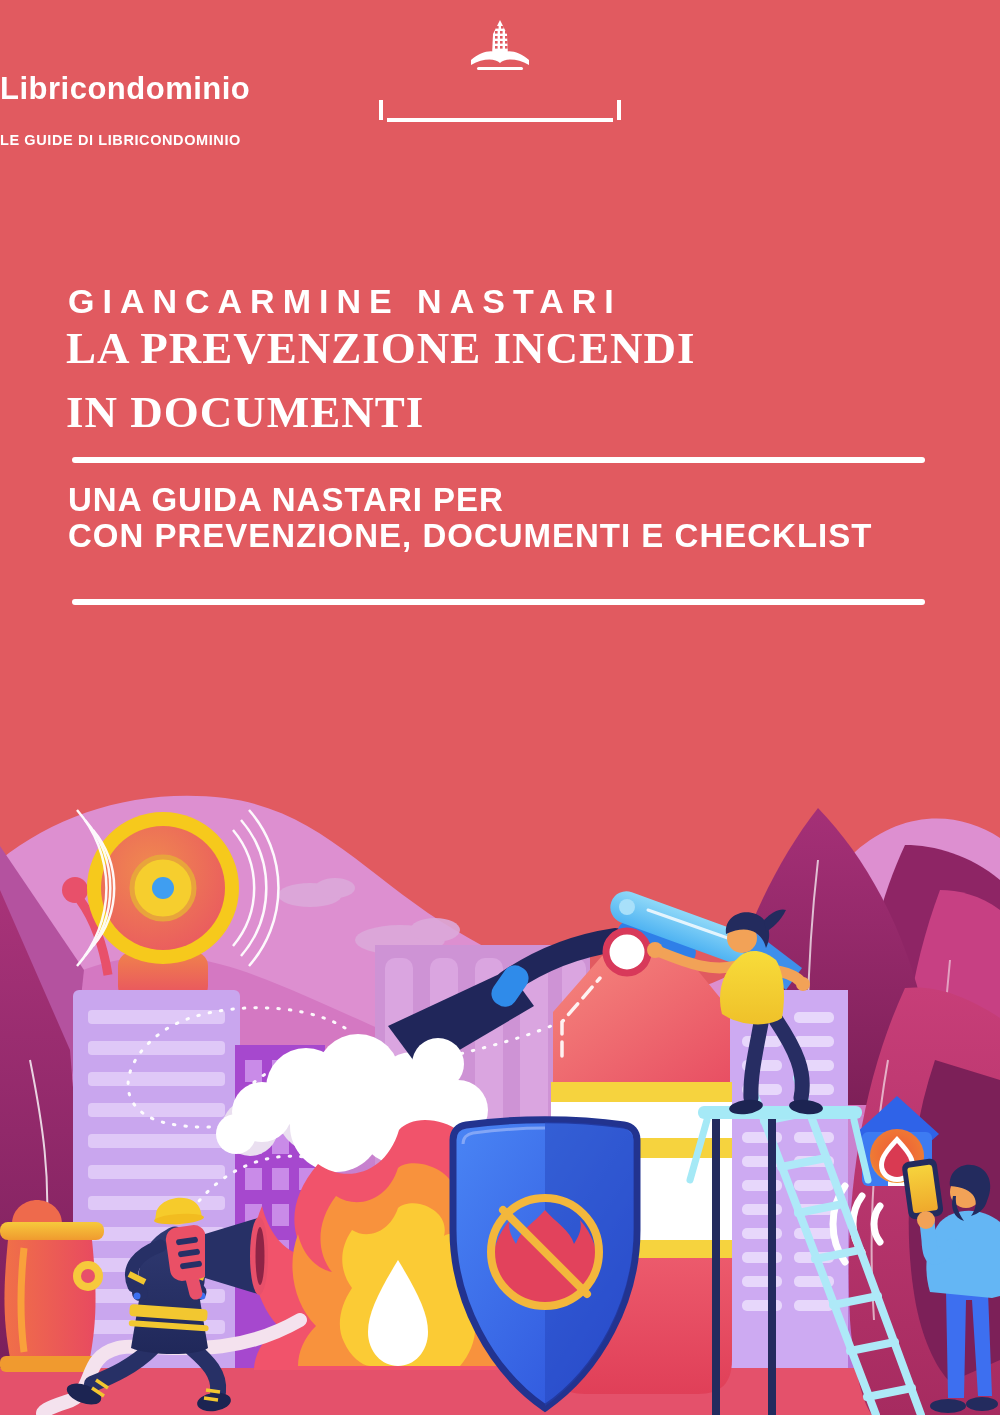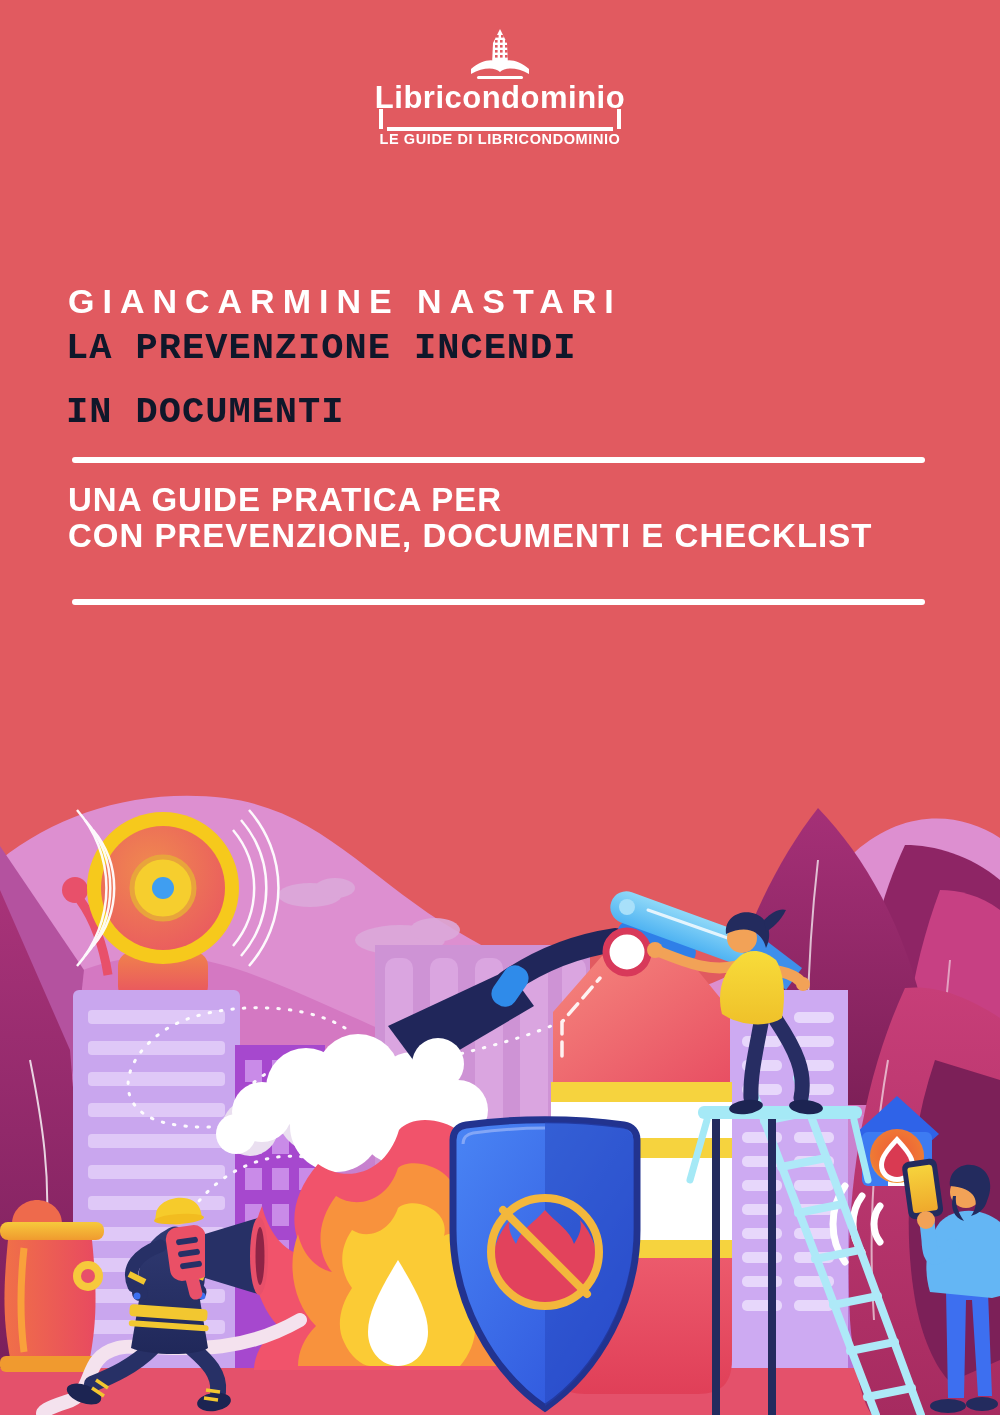--- a/index.html
+++ b/index.html
@@ -1,32 +1,32 @@
 <!DOCTYPE html>
 <html><head>
 <meta charset="utf-8">
 <style>
   html,body{margin:0;padding:0;}
   .page{position:relative;width:1000px;height:1415px;overflow:hidden;
         background:#E15A60;font-family:"Liberation Sans",sans-serif;}
   
-  .logo{position:absolute;top:27px;left:0;width:1000px;text-align:center;color:#fff;}
+  .logo{position:absolute;top:18px;left:0;width:1000px;color:#fff;}
   .logo-icon{display:block;margin:0 auto;}
   .logo-wordmark{font-size:31px;font-weight:bold;letter-spacing:.5px;line-height:30px;color:#fff;}
   .logo-bracket{position:relative;width:226px;height:14px;margin:0 auto;
                 border-bottom:4px solid #fff;}
   .logo-bracket::before,.logo-bracket::after{content:"";position:absolute;bottom:-2px;width:4px;height:20px;background:#fff;}
   .logo-bracket::before{left:-8px;}
   .logo-bracket::after{right:-8px;}
-  .logo-tagline{margin-top:0;font-size:14.5px;font-weight:bold;letter-spacing:.6px;color:#fff;}
+  .logo-tagline{margin-top:10px;font-size:14.5px;font-weight:bold;letter-spacing:.6px;color:#fff;}
   
   .author{position:absolute;left:68px;top:282px;color:#fff;font-size:34px;font-weight:bold;letter-spacing:8px;}
-  .title{position:absolute;left:66px;top:316px;color:#0f172a;
-         font-family:Liberation Mono, monospace;
-         font-weight:bold;font-size:37px;line-height:64px;letter-spacing:1px;white-space:nowrap;}
+  .title{position:absolute;left:66px;top:316px;color:#ffffff;
+         font-family:Liberation Serif, serif;
+         font-weight:bold;font-size:45px;line-height:64px;letter-spacing:1px;white-space:nowrap;}
   .rule{position:absolute;left:72px;width:853px;height:6px;background:#fff;border-radius:3px;}
   .rule-top{top:457px;}
   .rule-bottom{top:599px;}
   .subtitle{position:absolute;left:68px;top:482px;color:#fff;font-size:33px;font-weight:bold;
             line-height:36px;letter-spacing:1px;white-space:nowrap;}
   
   .illustration{position:absolute;left:0;bottom:0;width:1000px;height:655px;display:block;}
 </style>
 </head>
 <body>
@@ -63,21 +63,21 @@
   </div>
 
   <div class="author">GIANCARMINE NASTARI</div>
   <div class="title">
     <div>LA PREVENZIONE INCENDI</div>
     <div>IN DOCUMENTI</div>
   </div>
 
   <div class="rule rule-top"></div>
   <div class="subtitle">
-    <div>UNA GUIDE PRATICA PER</div>
+    <div>UNA GUIDA NASTARI PER</div>
     <div>CON PREVENZIONE, DOCUMENTI E CHECKLIST</div>
   </div>
   <div class="rule rule-bottom"></div>
 
   <svg class="illustration" viewBox="0 0 1000 655">
     <defs>
       <linearGradient id="gMt" x1="0" y1="0" x2="0" y2="1">
           <stop offset="0" stop-color="#A83379"></stop>
           <stop offset="1" stop-color="#7A1F5B"></stop>
         </linearGradient>

